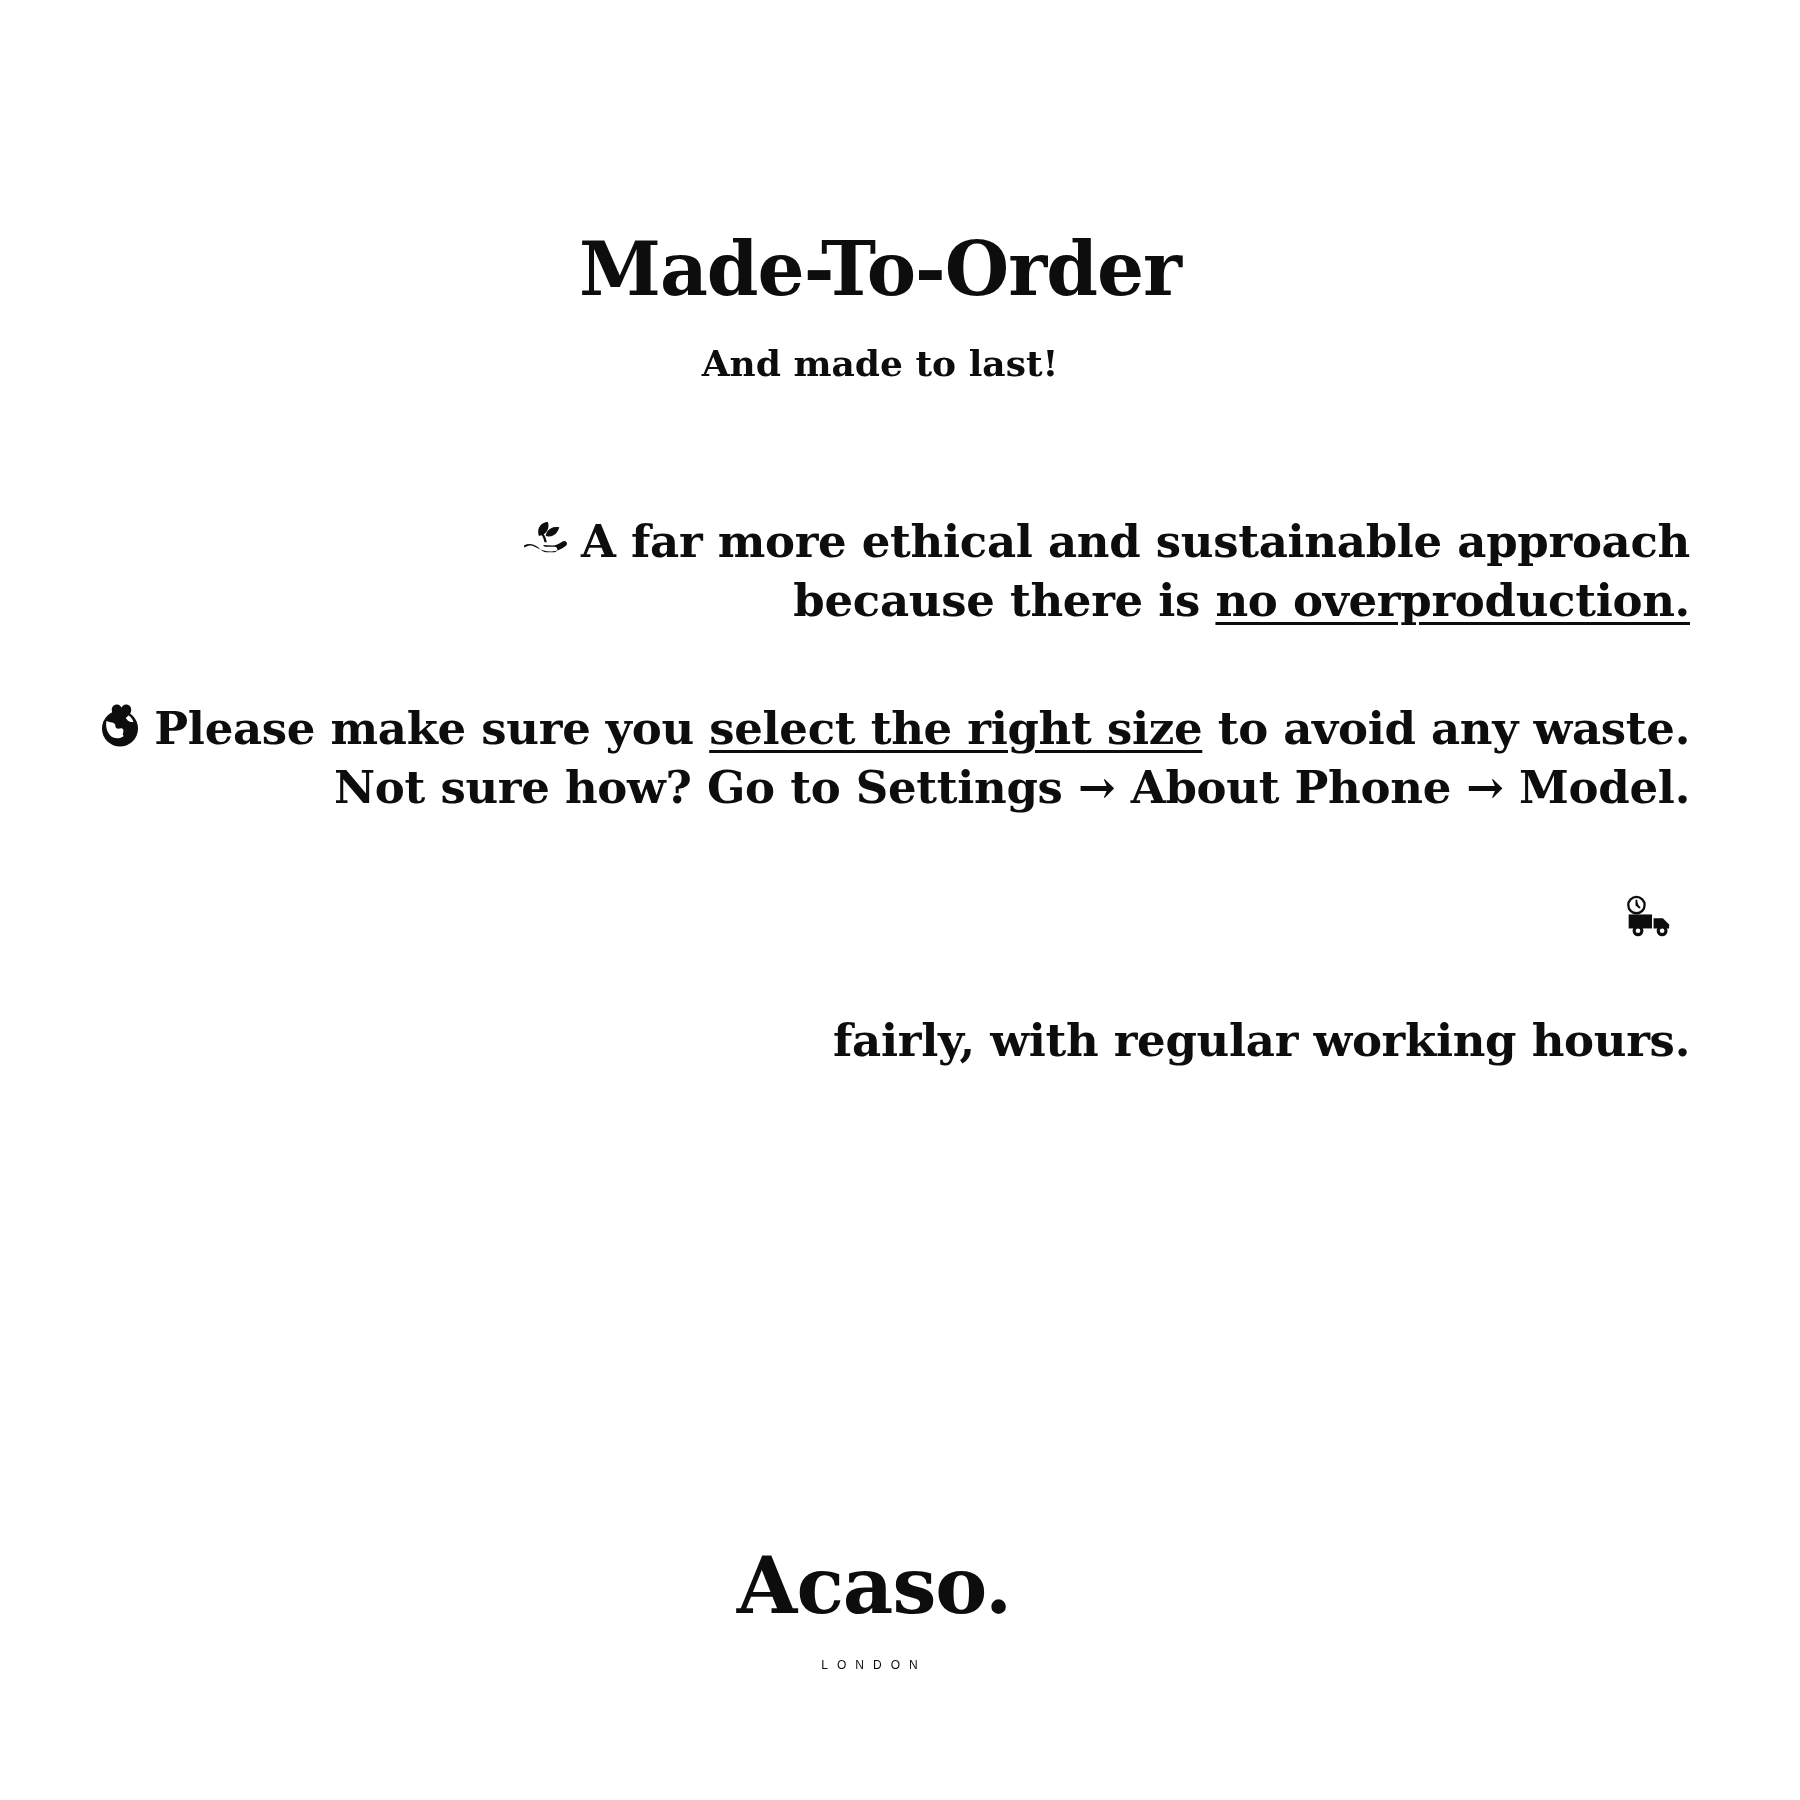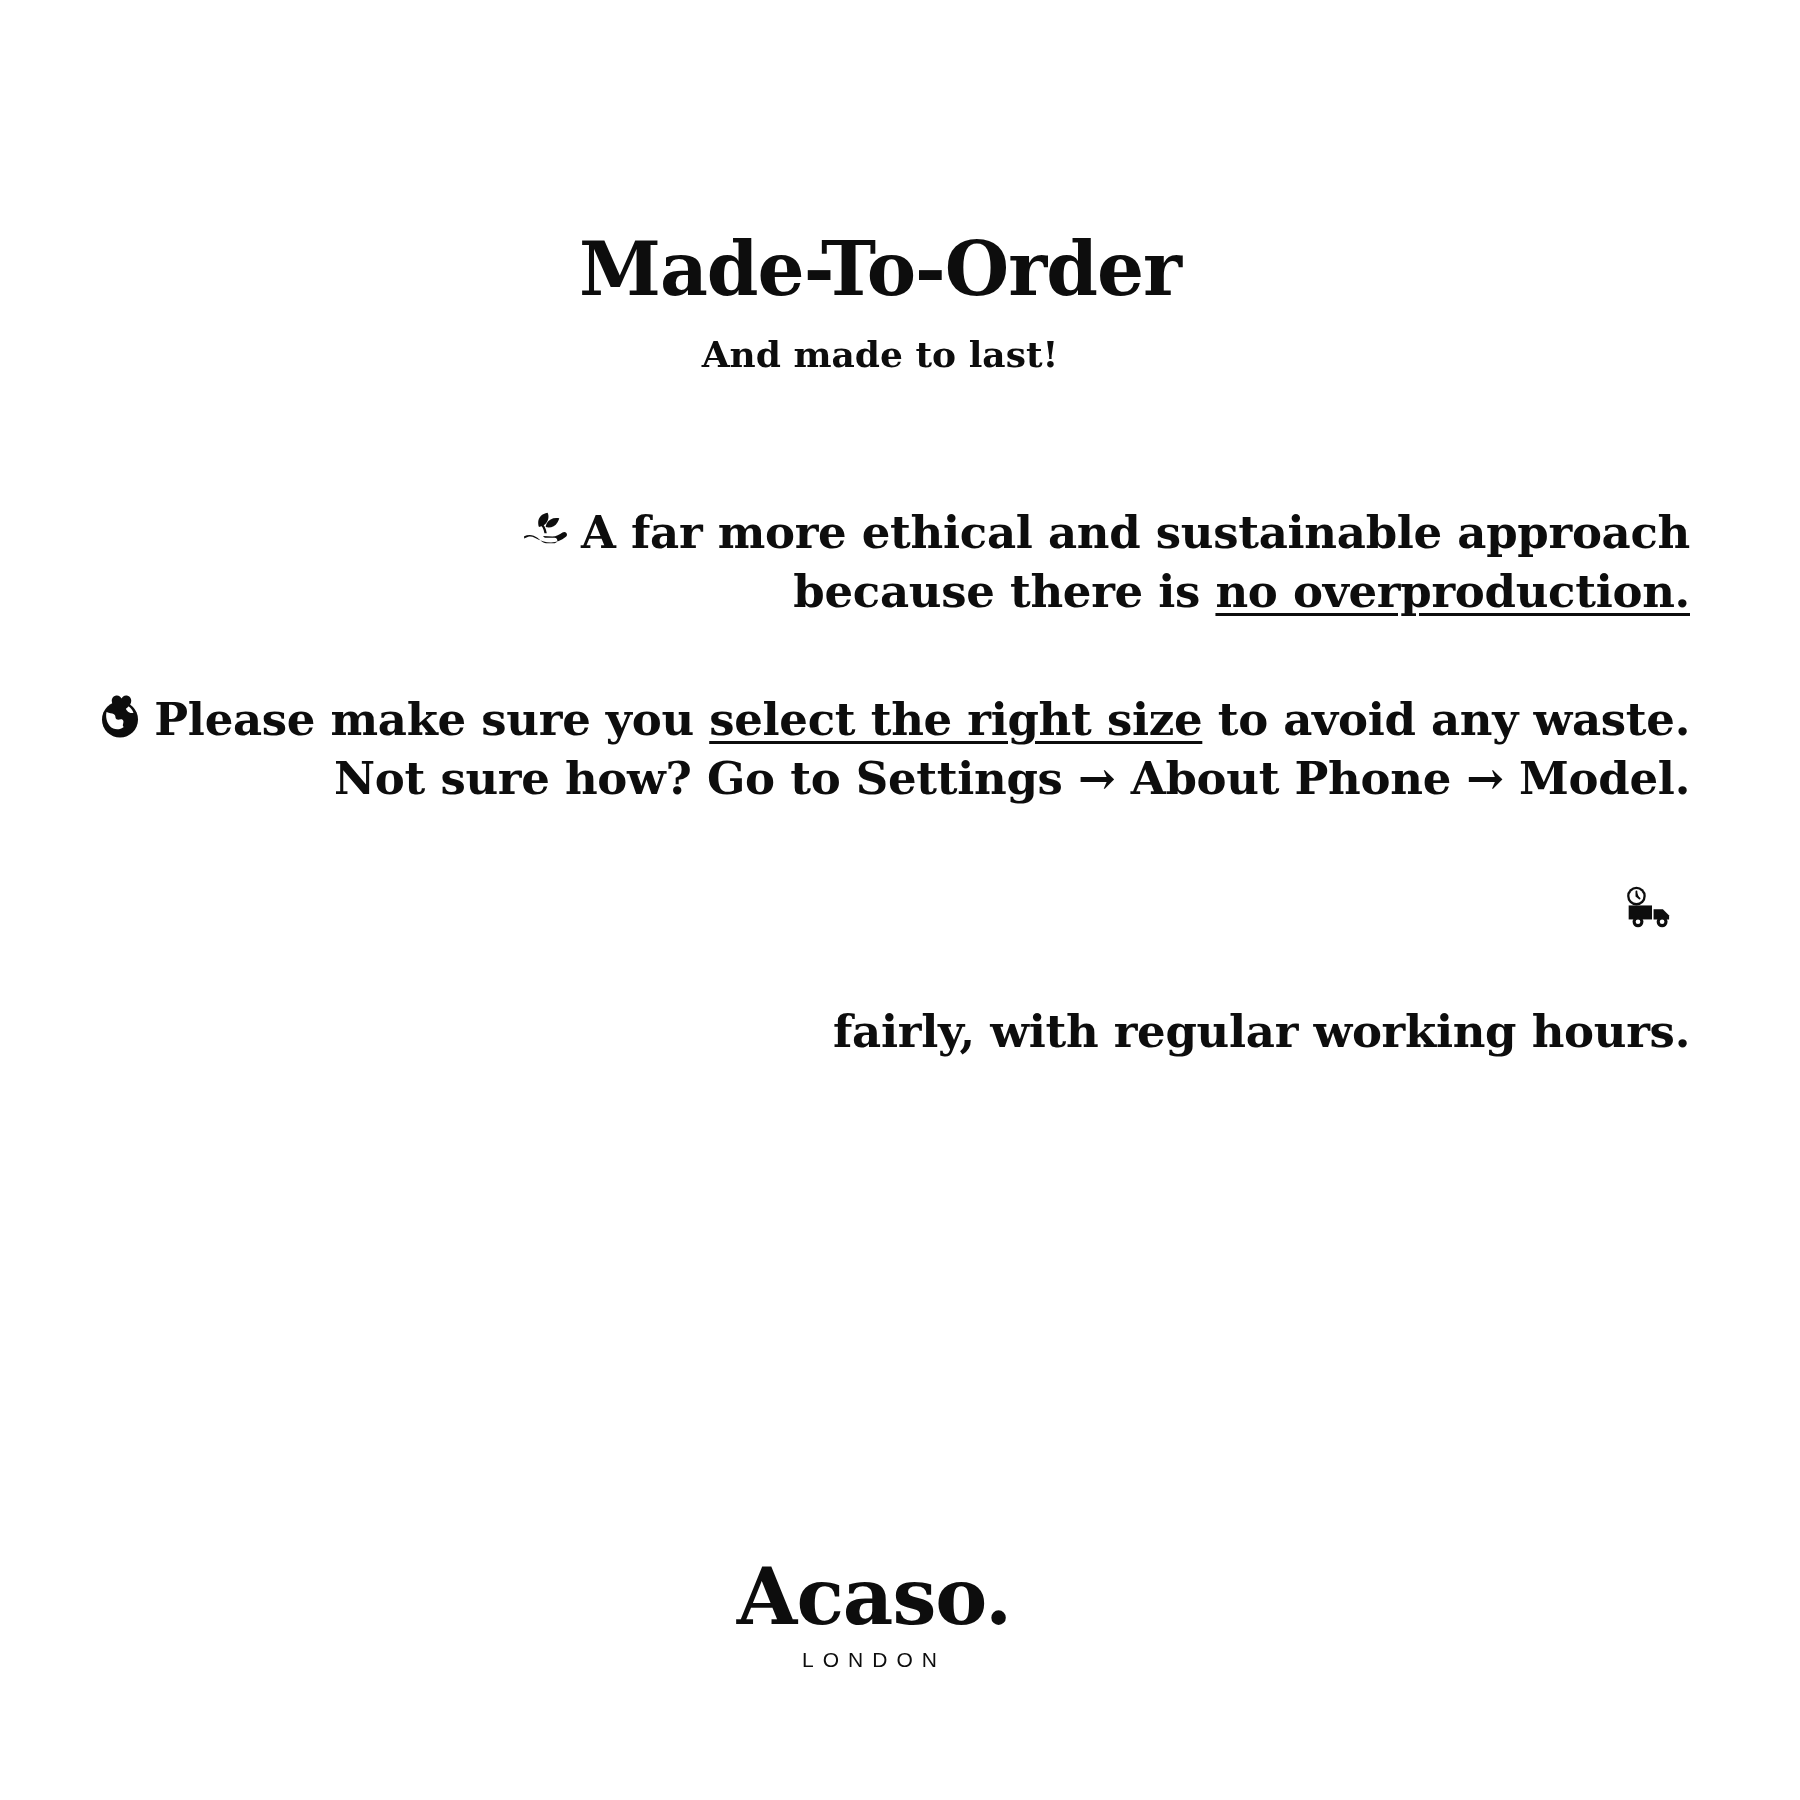--- a/index.html
+++ b/index.html
@@ -28,21 +28,21 @@
   
   .title {
     margin-top: 232px;
     font-size: 74px;
     font-weight: 700;
     letter-spacing: -1px;
     line-height: 1;
     text-align: center;
   }
   .subtitle {
-    margin-top: 27px;
+    margin-top: 36px;
     font-size: 36px;
     font-weight: 700;
     text-align: center;
   }
 
   
   .body-block {
     width: 1620px;
     text-align: right;
     font-size: 45px;
@@ -80,22 +80,22 @@
     text-align: center;
   }
   .logo {
     font-size: 78px;
     font-weight: 700;
     letter-spacing: -1px;
     line-height: 1;
     font-family: "DejaVu Serif", "Liberation Serif", serif;
   }
   .logo-sub {
-    margin-top: 12px;
-    font-size: 21px;
+    margin-top: 33px;
+    font-size: 12px;
     letter-spacing: 9px;
     font-family: "Liberation Sans", sans-serif;
     font-weight: 400;
   }
 </style>
 </head>
 <body>
 
 <div class="page">
 

